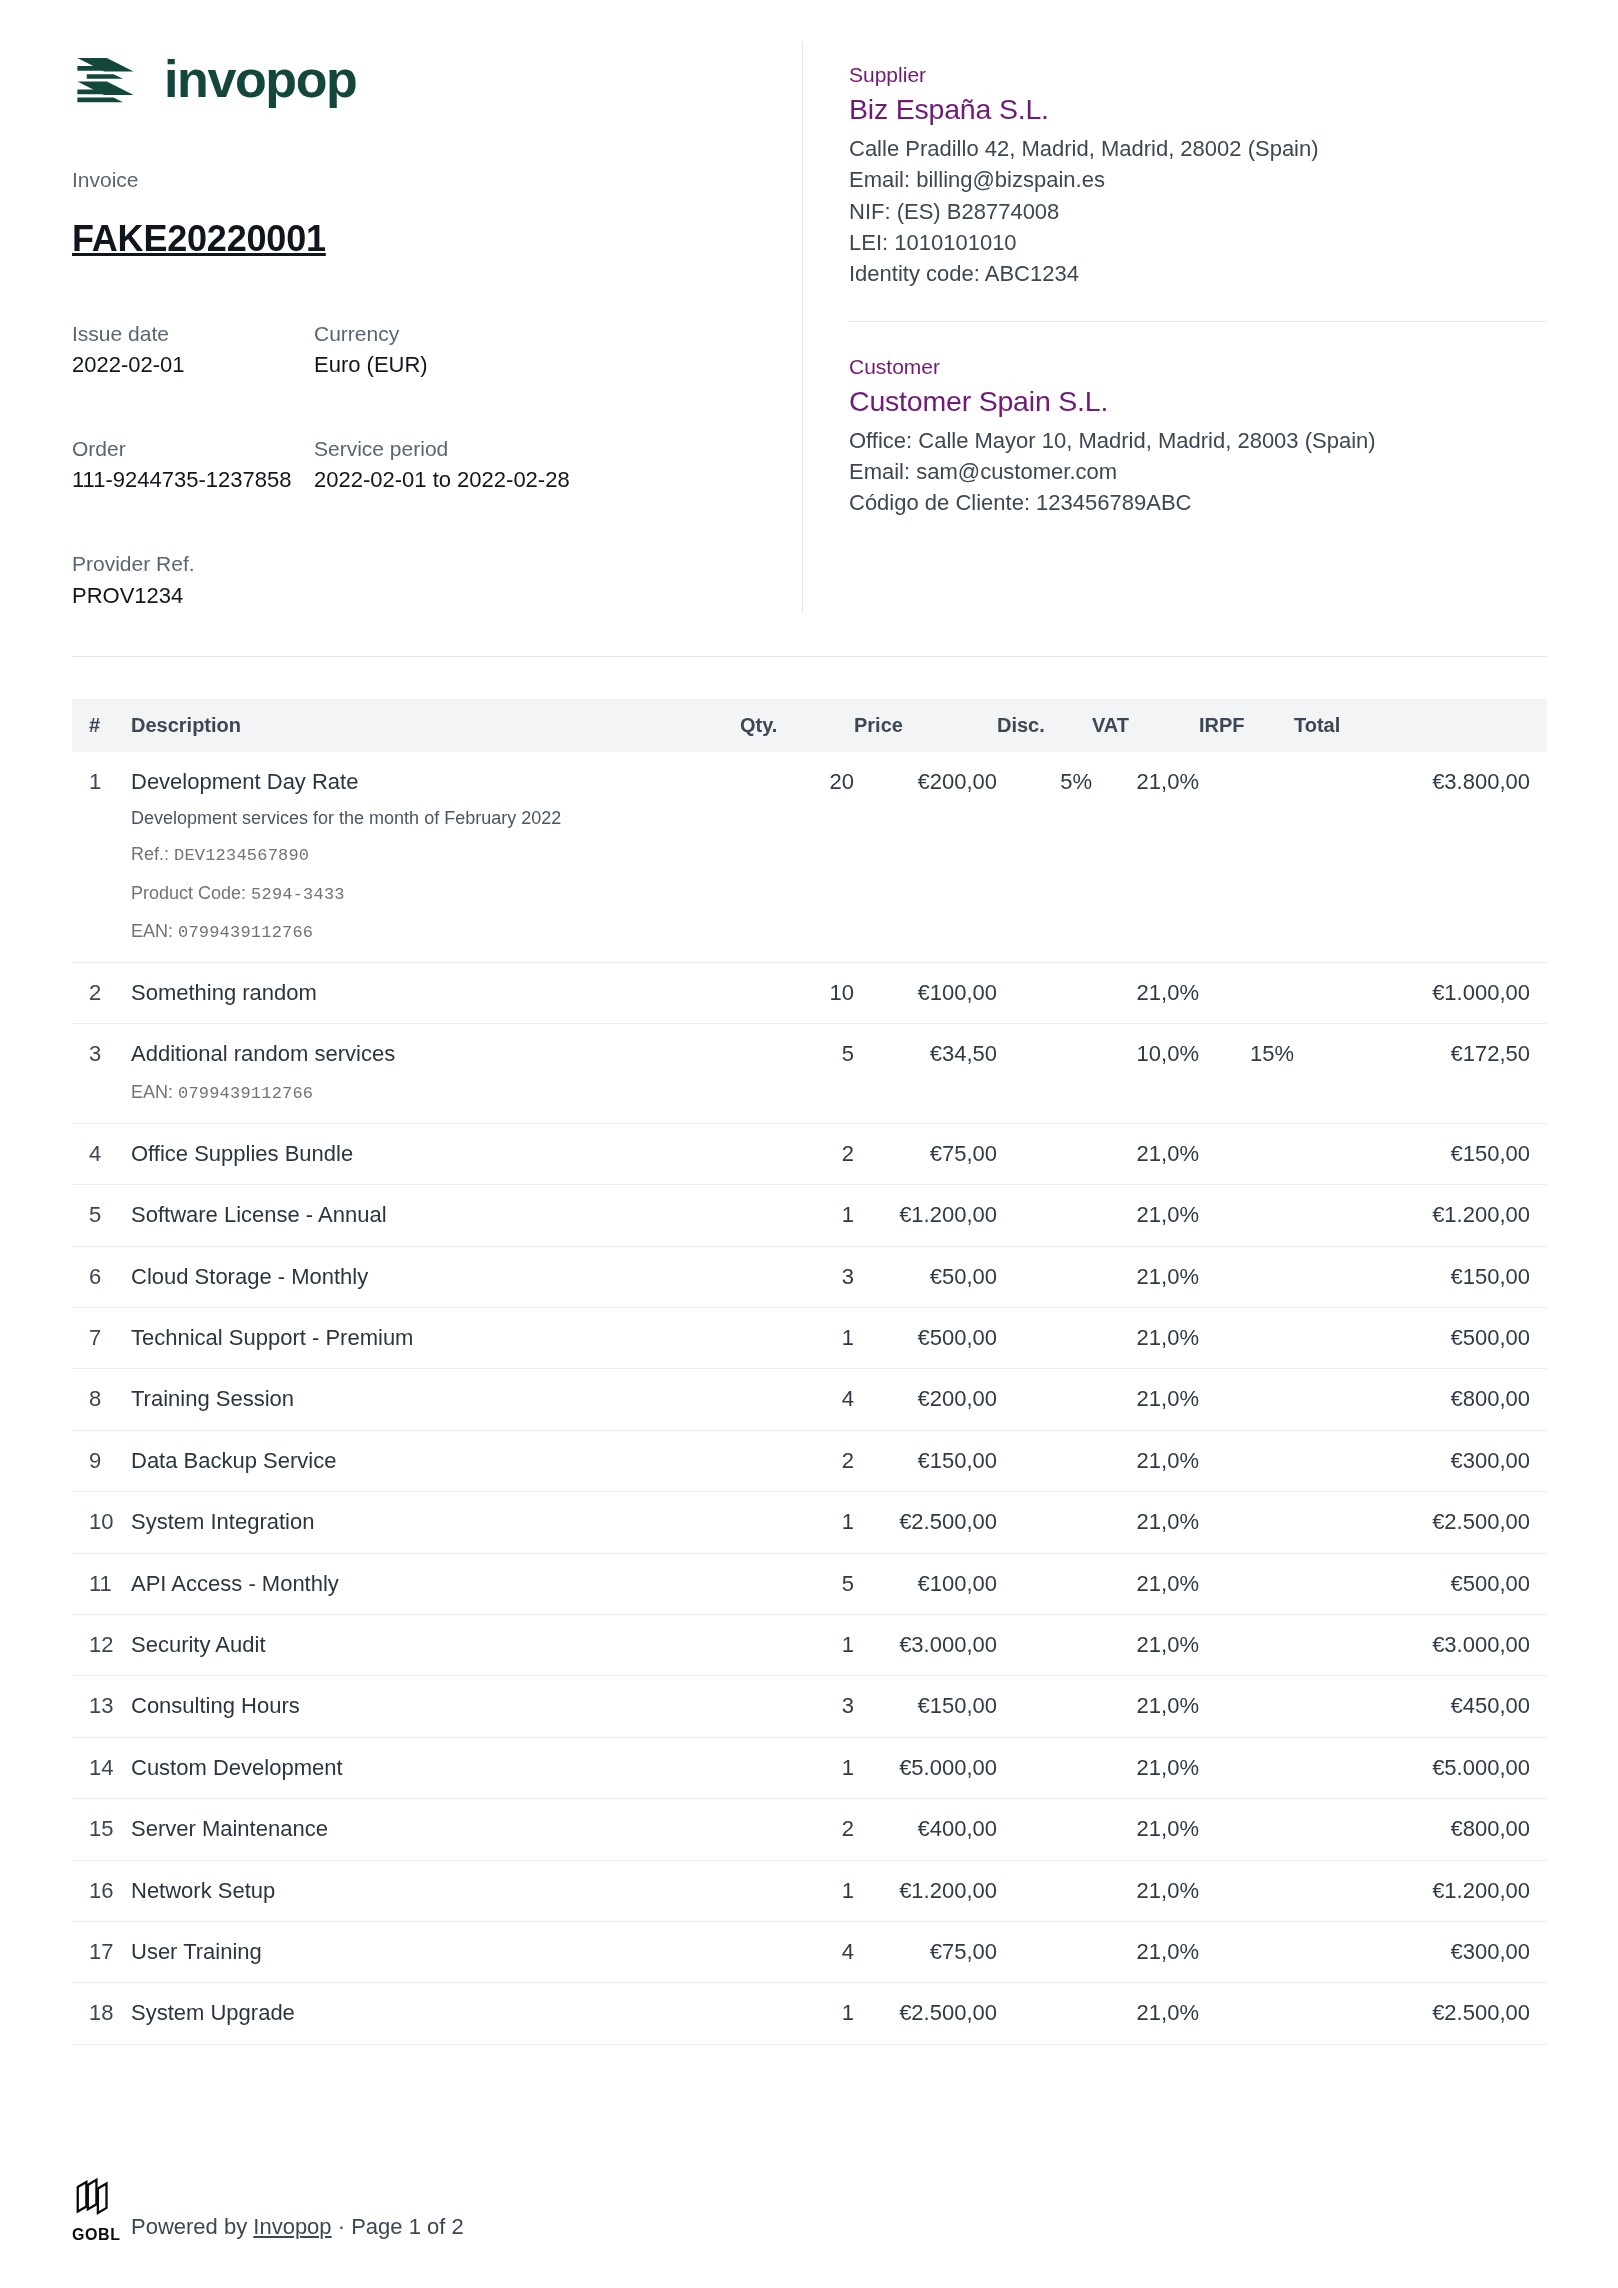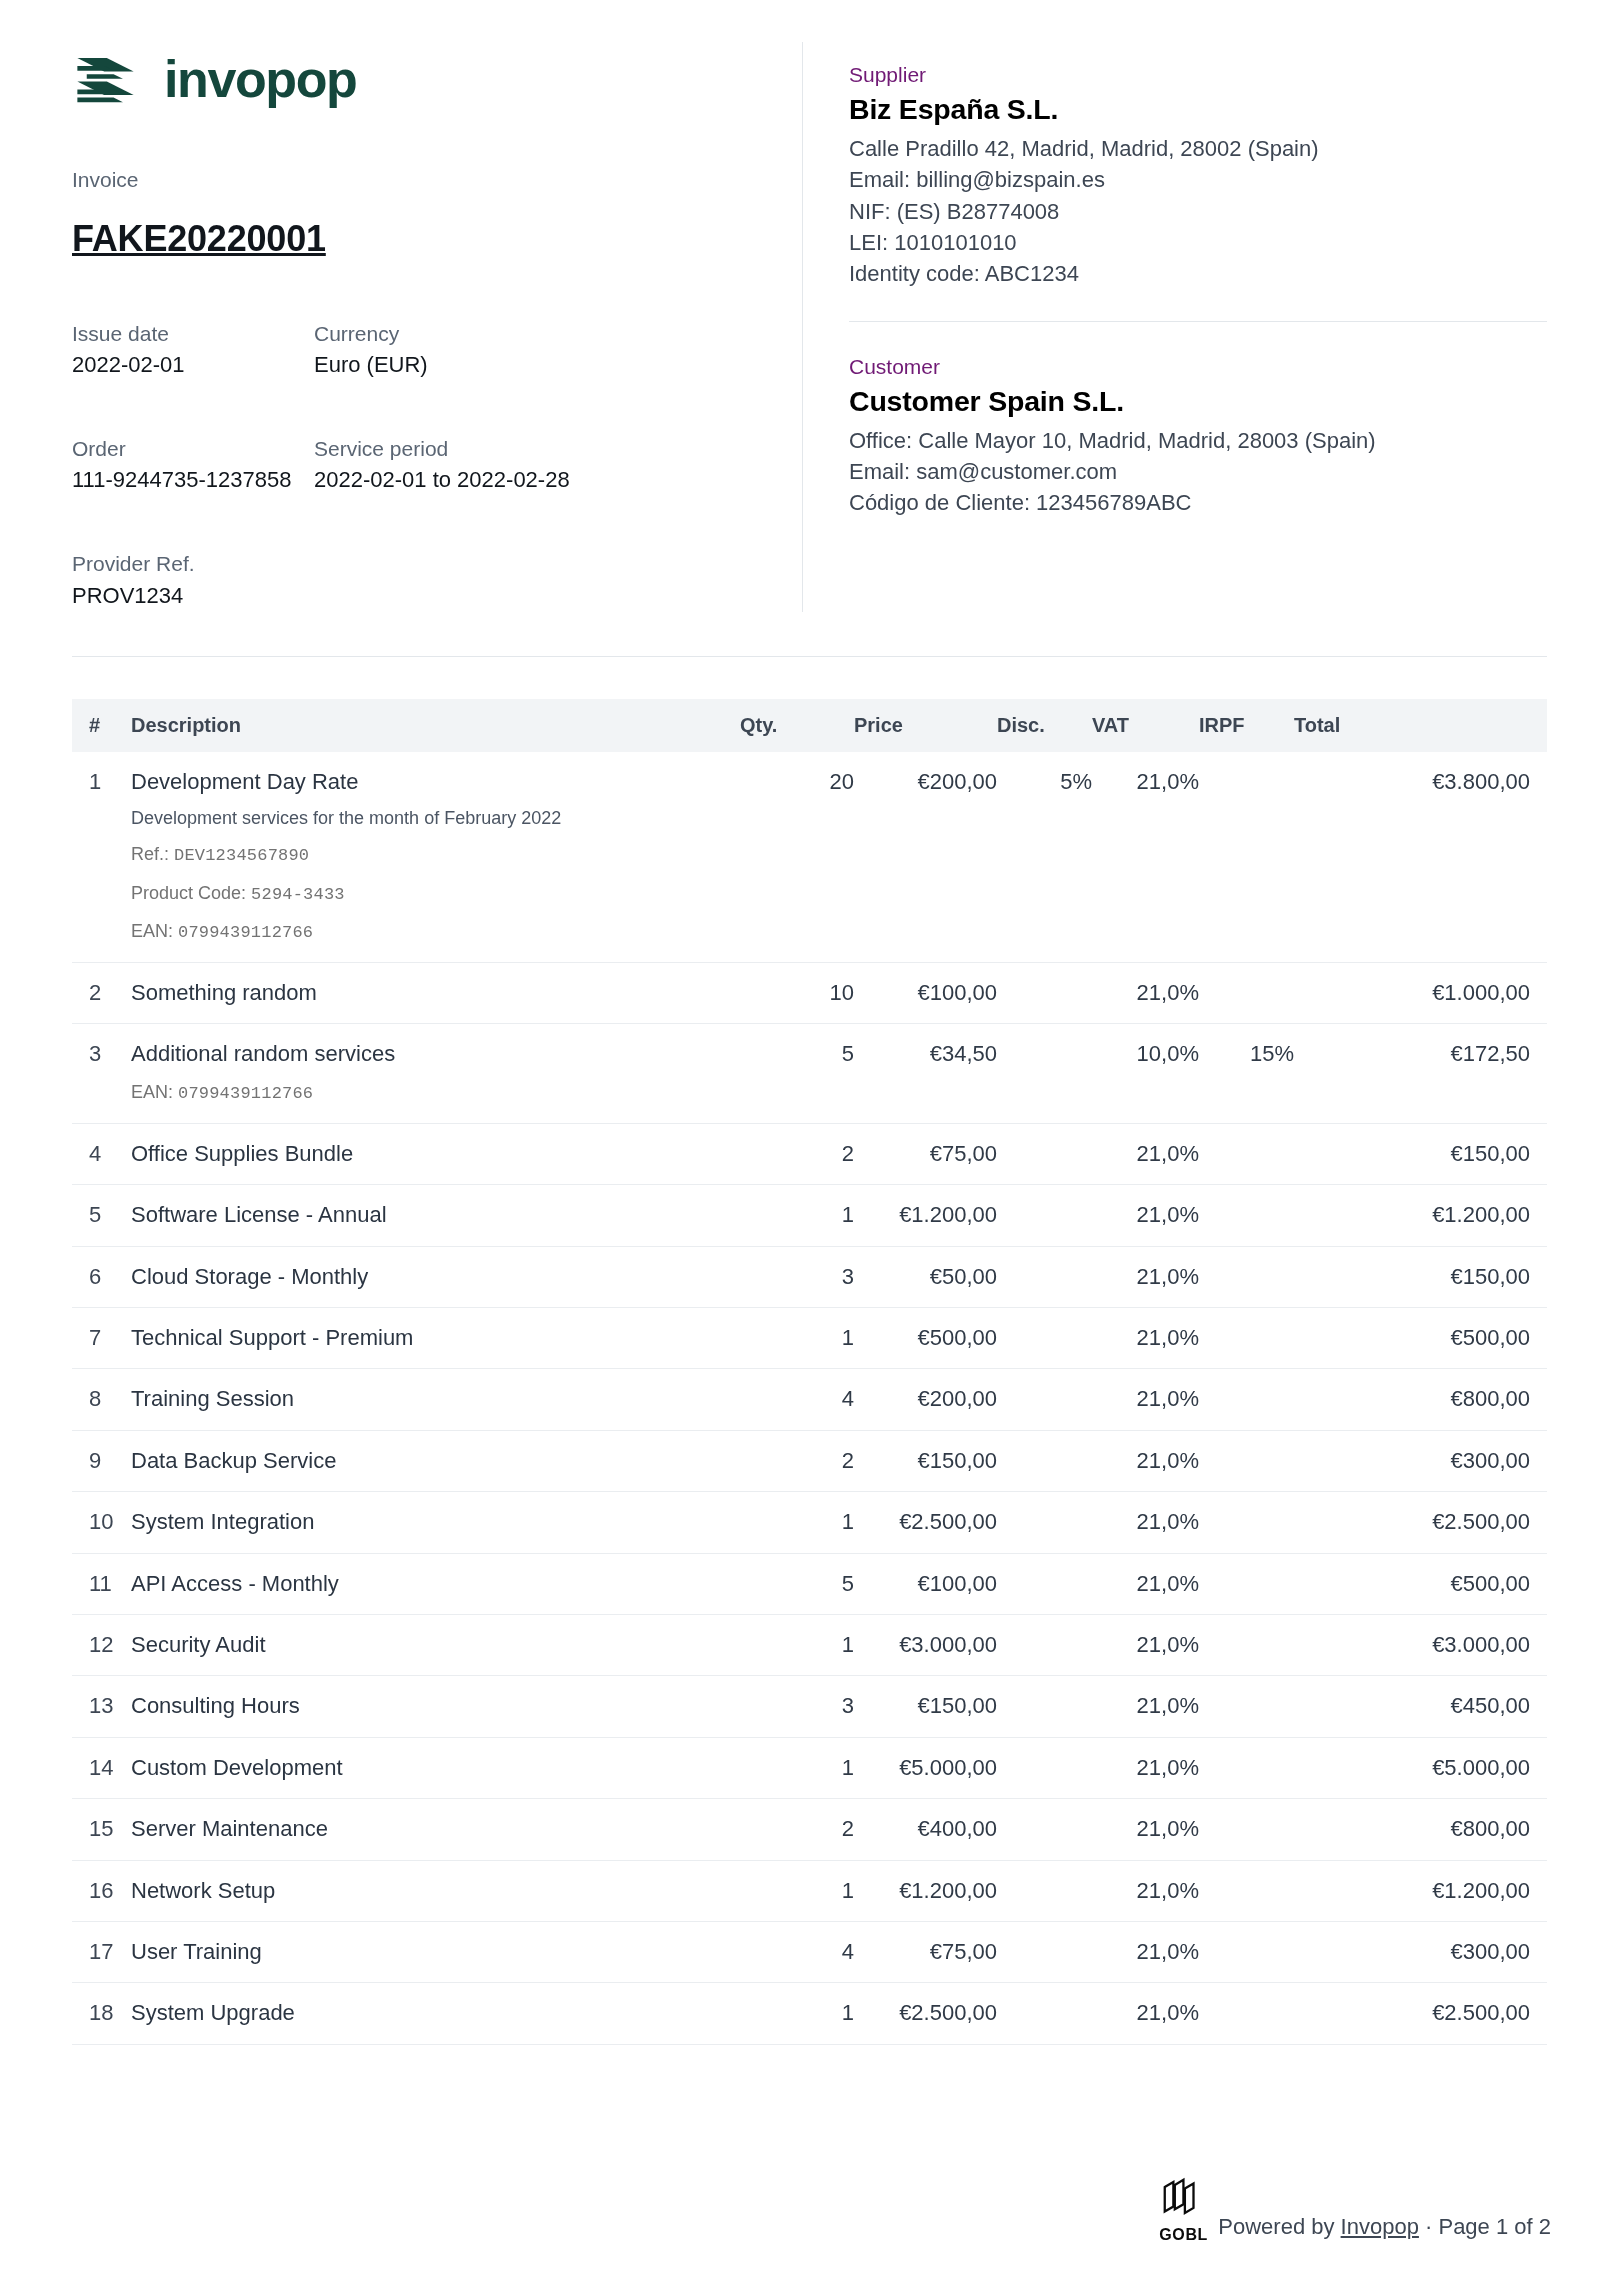--- a/index.html
+++ b/index.html
@@ -87,22 +87,22 @@
   .meta-col.wide { width: auto; }
 
   
   .party-label {
     font-size: 21px;
     color: #701a75;
     line-height: 1.5;
   }
   .party-name {
     font-size: 28.5px;
-    font-weight: bold;
-    color: #000000;
+    font-weight: normal;
+    color: #701a75;
     letter-spacing: -0.2px;
     margin-top: 2.9px;
     margin-bottom: 6.7px;
   }
   .party-line {
     font-size: 22px;
     color: #3d4653;
     line-height: 1.42;
   }
   .party-sep {
@@ -173,21 +173,21 @@
   }
 
   
   .footer {
     position: absolute;
     left: 72px;
     right: 68px;
     bottom: 44px;
     display: flex;
     align-items: flex-end;
-    justify-content: flex-end;
+    justify-content: flex-start;
   }
   .gobl { width: 59px; }
   .gobl-mark { display: block; width: 46px; height: 46px; }
   .gobl-word {
     font-size: 16px;
     font-weight: bold;
     color: #0b0b0b;
     letter-spacing: 0.6px;
     margin-top: 2.9px;
   }

